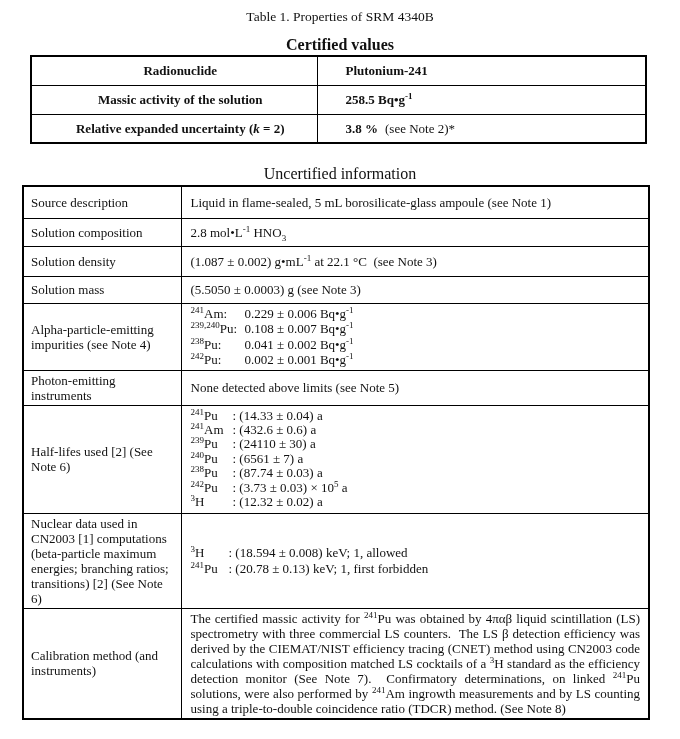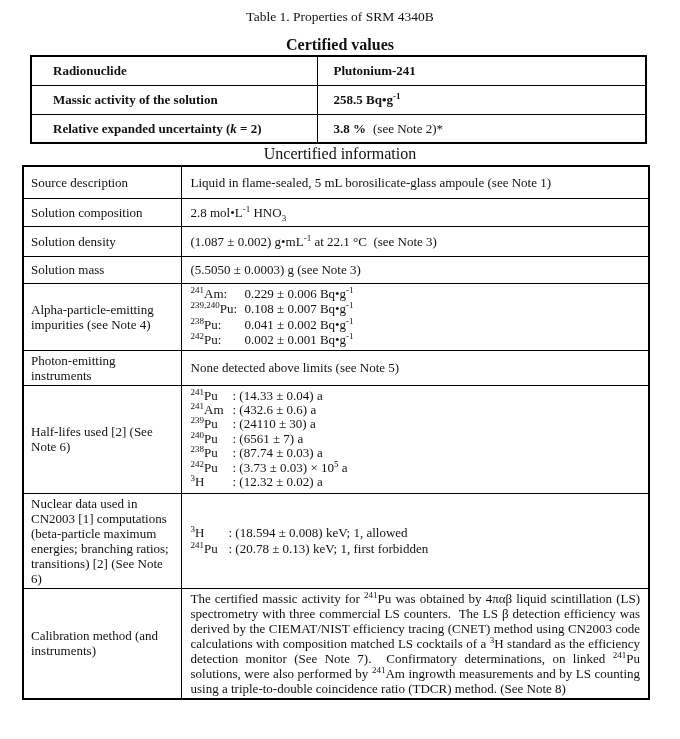--- a/index.html
+++ b/index.html
@@ -10,32 +10,32 @@
     color: #111111;
   }
   .doc-title {
     margin-top: 9px; text-align: center;
     font-size: 13.5px; line-height: 15px;
   }
   .section-heading {
     text-align: center; font-size: 16px; line-height: 15px;
   }
   .certified-heading { margin-top: 13px; font-weight: bold; }
-  .uncertified-heading { margin-top: 2px; }
+  .uncertified-heading { margin-top: 22px; }
   table { border-collapse: collapse; table-layout: fixed; background: #ffffff; }
   td { border: 1px solid #000; vertical-align: middle; font-size: 13px; }
   sup { font-size: 9px; line-height: 0; vertical-align: super; }
   sub { font-size: 9px; line-height: 0; vertical-align: sub; }
 
   
   .t1 { width: 615px; margin: 3px 0 0 30px; border: 2px solid #000; }
   .t1 td { font-weight: bold; line-height: 15px; }
   .t1 tr { height: 29px; }
-  .t1 .lab { width: 286px; padding-left: 21px; }
-  .t1 .val { width: 329px; padding-left: 16px; }
+  .t1 .lab { width: 286px; padding-left: 12px; text-align: center; }
+  .t1 .val { width: 329px; padding-left: 28px; }
   .t1 .note { font-weight: normal; margin-left: 7px; }
 
   
   .t2 { width: 626px; margin: 4px 0 0 22px; border: 2px solid #000; }
   .t2 .lab { width: 158px; padding: 2px 4px 2px 7px; line-height: 15px; }
   .t2 .val { width: 468px; padding: 2px 8px 2px 9px; line-height: 15px; }
   .t2 .r1 { height: 32px; padding-left: 13px; } .t2 .r2 { height: 28px; } .t2 .r3 { height: 30px; }
   .t2 .r4 { height: 27px; } .t2 .r5 { height: 66px; } .t2 .r6 { height: 33px; }
   .t2 .r7 { height: 108px; } .t2 .r8 { height: 90px; } .t2 .r9 { height: 109px; }
   .iso-line { display: flex; align-items: center; }

